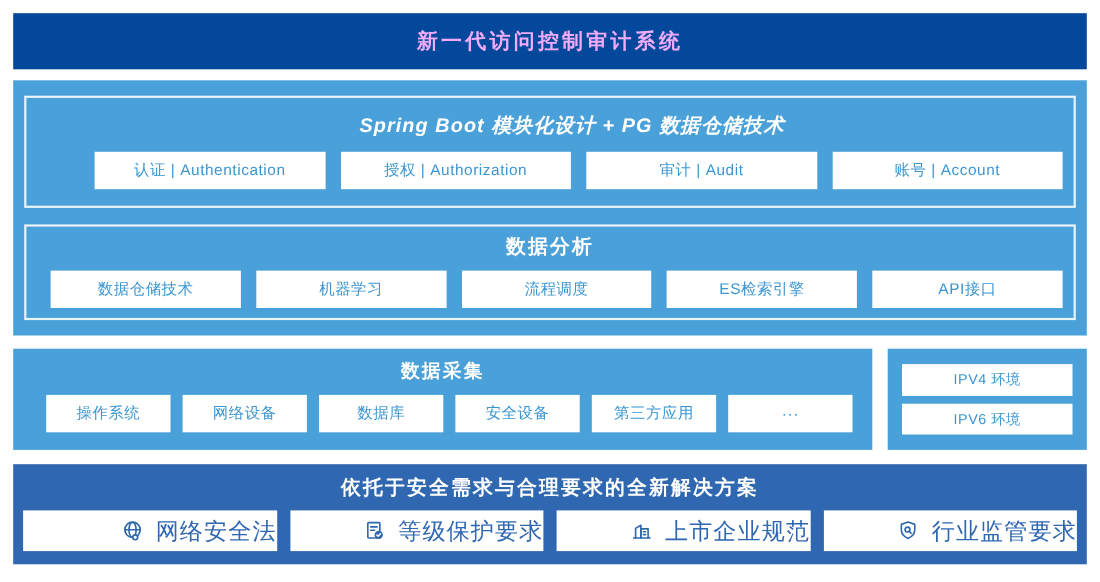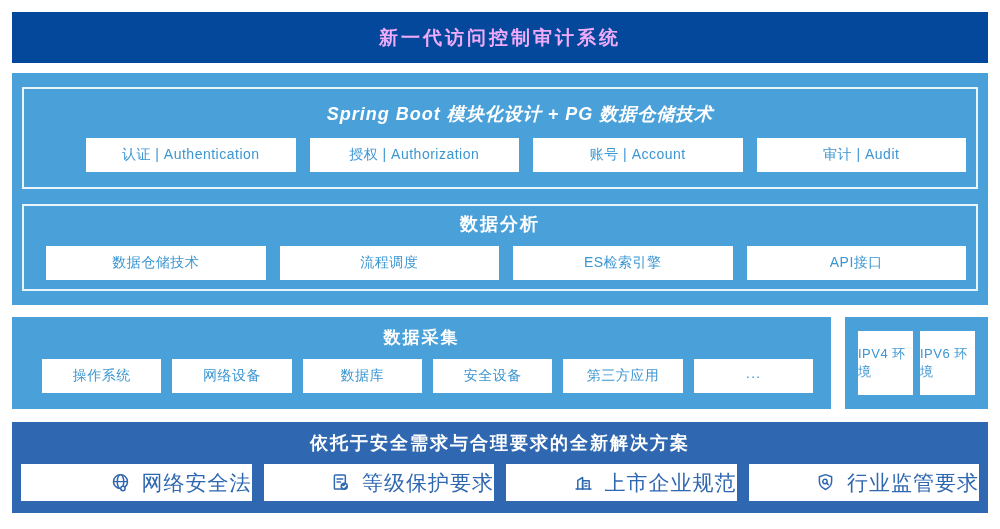--- a/index.html
+++ b/index.html
@@ -20,21 +20,21 @@
   .italic{font-style:italic;letter-spacing:1px;}
   .chip-row{display:flex;gap:14px;padding:0 10px;margin-left:12px;}
   .chip{flex:1;height:34px;background:#fff;color:#3c96d2;display:flex;align-items:center;justify-content:center;
         font-size:14px;letter-spacing:.5px;}
 
   
   .section-b{margin-top:12px;height:92px;flex:none;display:flex;gap:14px;}
   .collect{flex:1;background:#4aa1d9;box-sizing:border-box;padding:12px 8px 0;}
   .collect .frame-title{font-size:17px;}
   .collect .chip-row{margin-top:13px;gap:11px;}
-  .env{width:143px;flex:none;background:#4aa1d9;box-sizing:border-box;padding:14px 13px;display:flex;flex-direction:row;gap:7px;}
+  .env{width:181px;flex:none;background:#4aa1d9;box-sizing:border-box;padding:14px 13px;display:flex;flex-direction:column;gap:7px;}
   .env .chip{height:auto;flex:1;font-size:13px;}
 
   
   .section-c{margin-top:13px;height:91px;flex:none;background:#2f67b0;box-sizing:border-box;padding:12px 9px 0;}
   .section-c .frame-title{font-size:18px;letter-spacing:2px;}
   .law-row{display:flex;gap:12px;margin-top:12px;}
   .law-chip{flex:1;height:37px;background:#fff;color:#2f67b0;display:flex;align-items:center;justify-content:flex-end;
             gap:11px;font-size:21px;letter-spacing:1px;}
   .law-chip .icon{display:flex;align-items:center;}
   .law-chip svg{display:block;}
@@ -48,29 +48,30 @@
     <span>新一代访问控制审计系统</span>
   </div>
 
   <div class="section-a">
 
     <div class="framed frame-spring">
       <div class="frame-title italic">Spring Boot 模块化设计 + PG 数据仓储技术</div>
       <div class="chip-row">
         <div class="chip">认证 | Authentication</div>
         <div class="chip">授权 | Authorization</div>
+        <div class="chip">审计 | Audit</div>
         <div class="chip">账号 | Account</div>
-        <div class="chip">审计 | Audit</div>
       </div>
     </div>
 
     <div class="framed frame-analysis">
       <div class="frame-title">数据分析</div>
       <div class="chip-row">
         <div class="chip">数据仓储技术</div>
+        <div class="chip">机器学习</div>
         <div class="chip">流程调度</div>
         <div class="chip">ES检索引擎</div>
         <div class="chip">API接口</div>
       </div>
     </div>
 
   </div>
 
   <div class="section-b">
 

